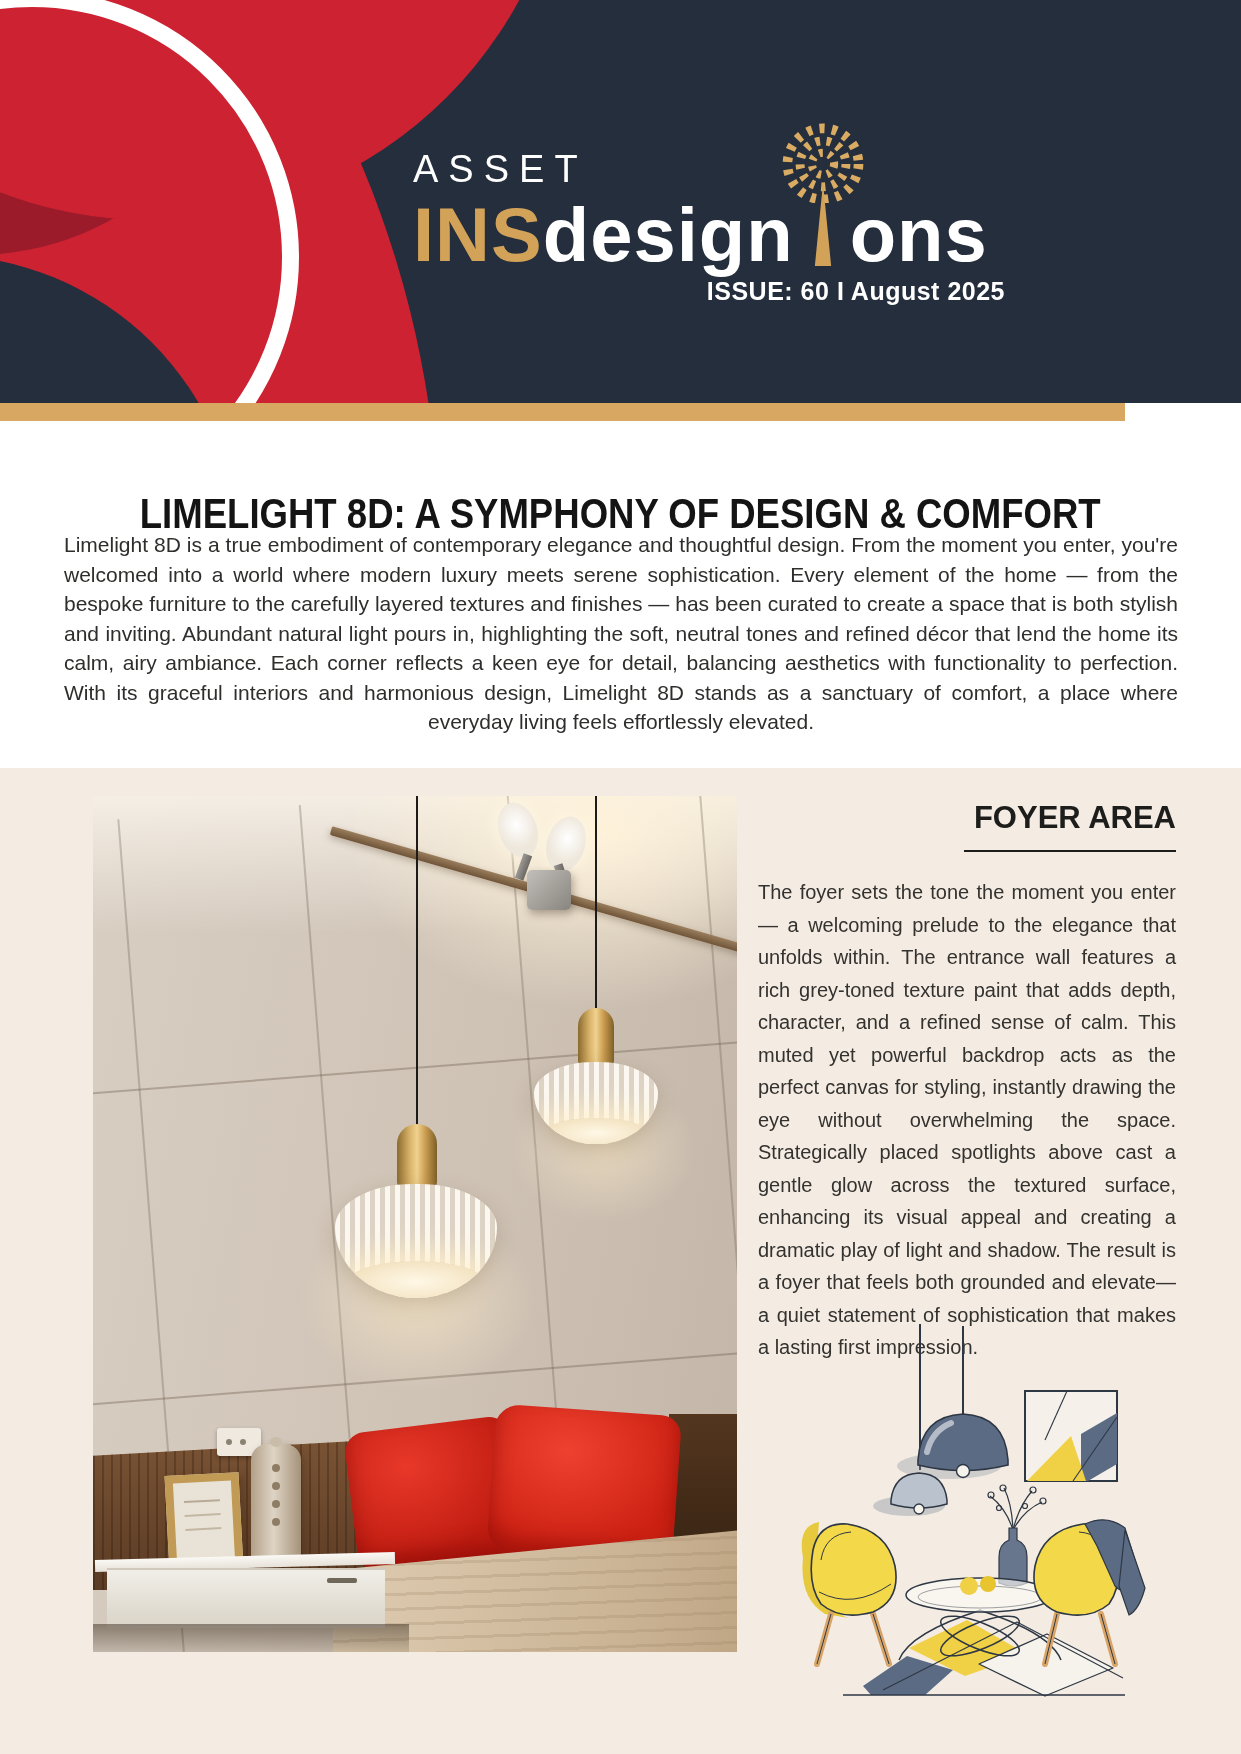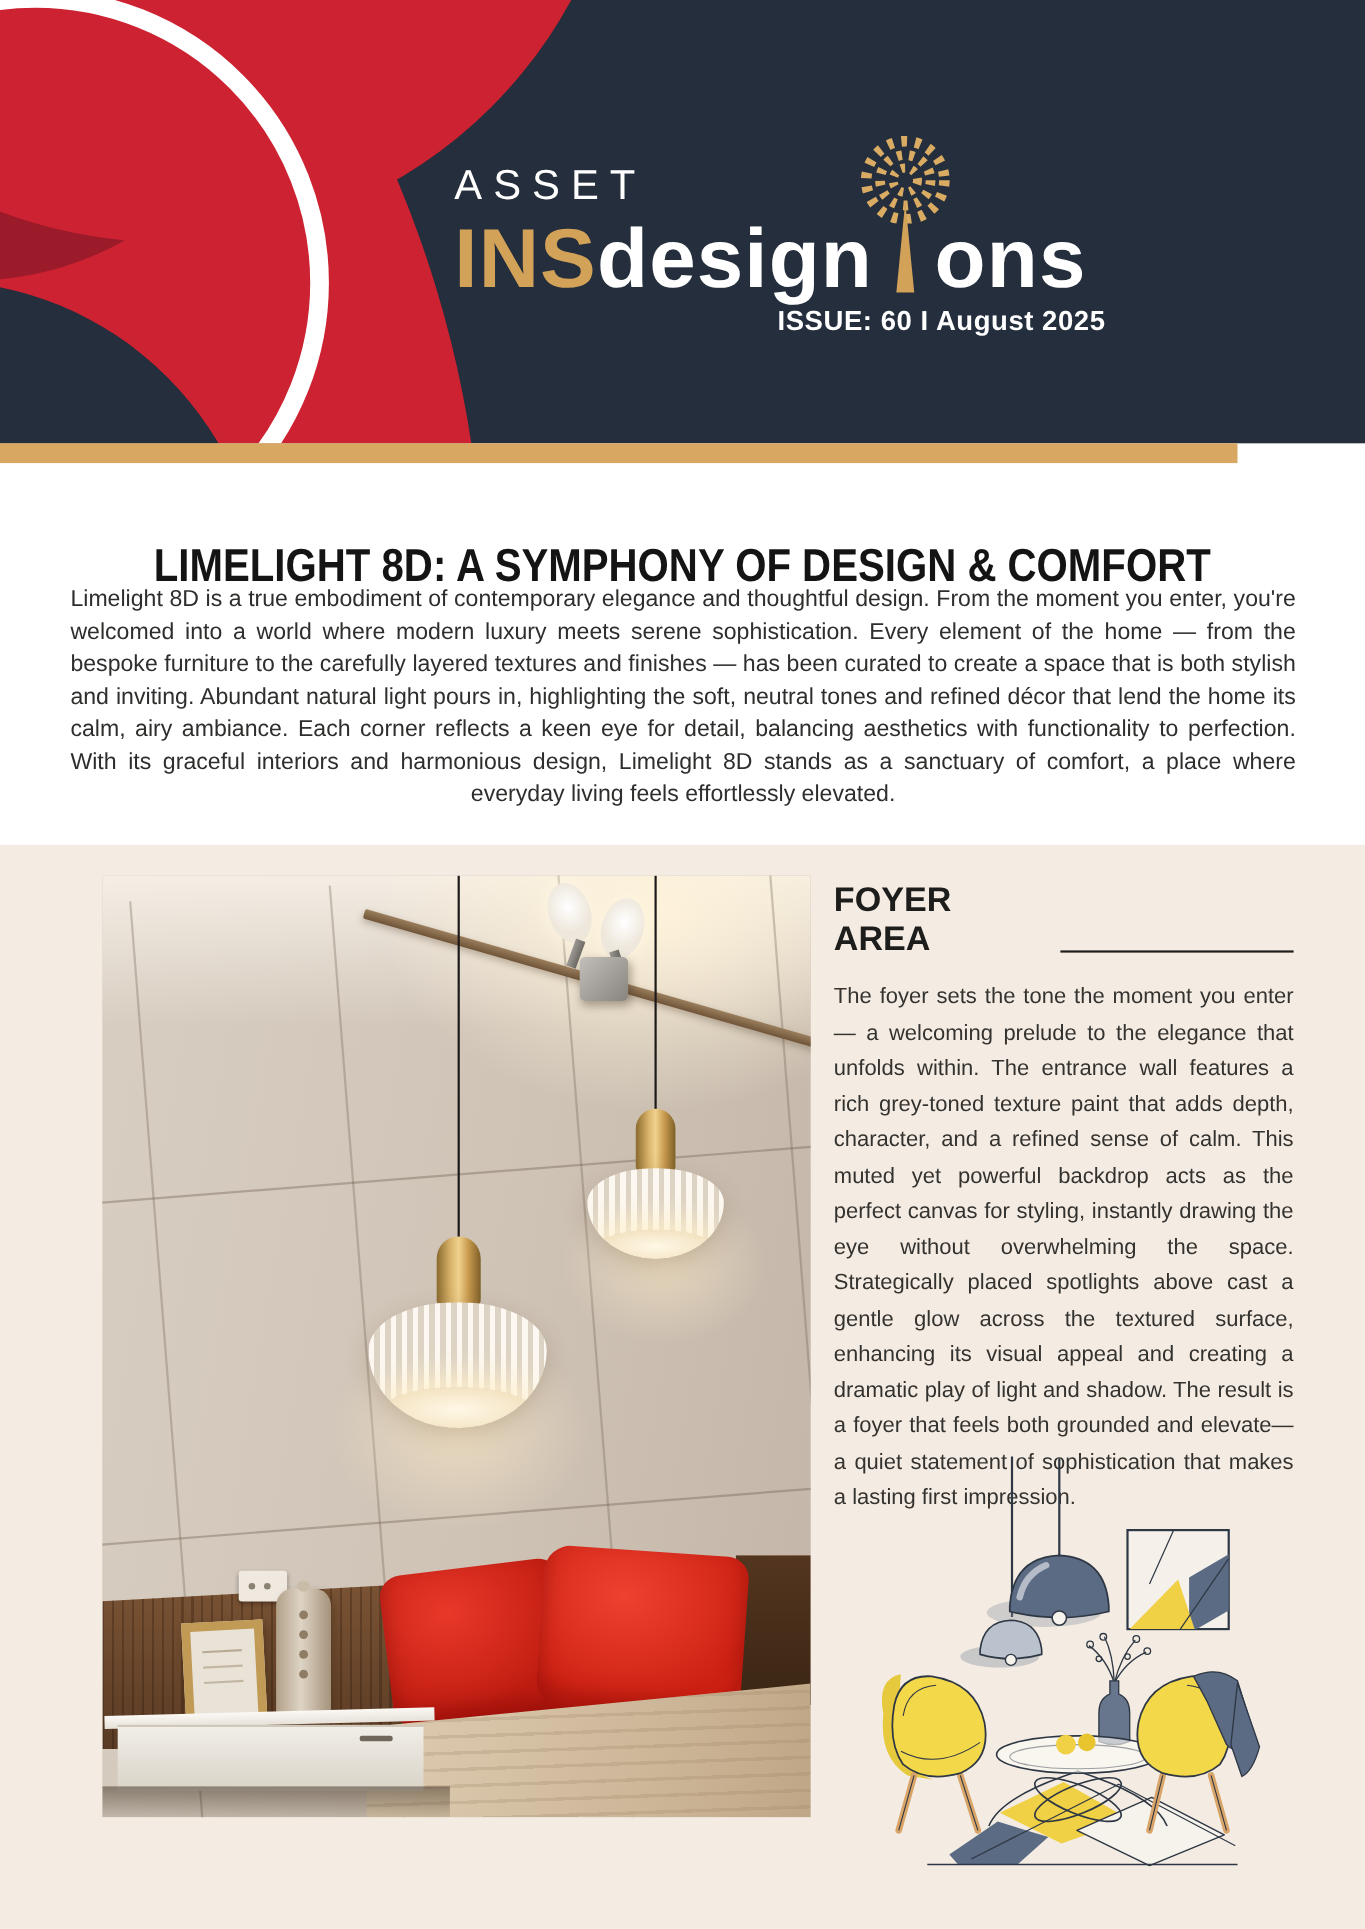--- a/index.html
+++ b/index.html
@@ -106,21 +106,21 @@
   .p-nstand-top{left:2px;top:760px;width:300px;height:12px;transform:rotate(-1.5deg);
       background:linear-gradient(180deg,#fbf9f5,#e6e1d8);}
   .p-nstand-body{left:14px;top:772px;width:278px;height:58px;
       background:linear-gradient(180deg,#f1eee8,#d9d3c7);border-top:2px solid #cfc8bb;}
   .p-nstand-body::after{content:'';position:absolute;right:28px;top:8px;width:30px;height:5px;border-radius:2px;background:#6f6759;}
   .p-nstand-shadow{left:0;top:828px;width:316px;height:28px;
       background:linear-gradient(180deg, rgba(58,44,30,.5), rgba(58,44,30,.12));}
 
   
   .foyer-col{position:absolute;left:758px;top:800px;width:418px;}
-  .foyer-head{display:flex;align-items:flex-end;gap:14px;}
+  .foyer-head{display:flex;align-items:flex-end;gap:14px;flex-direction:column;}
   .foyer-head h2{margin:0;font-size:31px;font-weight:700;color:#1d1d1b;letter-spacing:0;}
   .head-rule{flex:0 0 auto;width:212px;height:2px;background:#1d1d1b;margin-bottom:6px;}
   .foyer-body{margin-top:18px;font-size:20px;line-height:32.5px;color:#33322f;text-align:justify;}
 
   
   .illus{position:absolute;left:755px;top:1318px;width:420px;height:392px;}
 </style>
 </head>
 <body>
 

